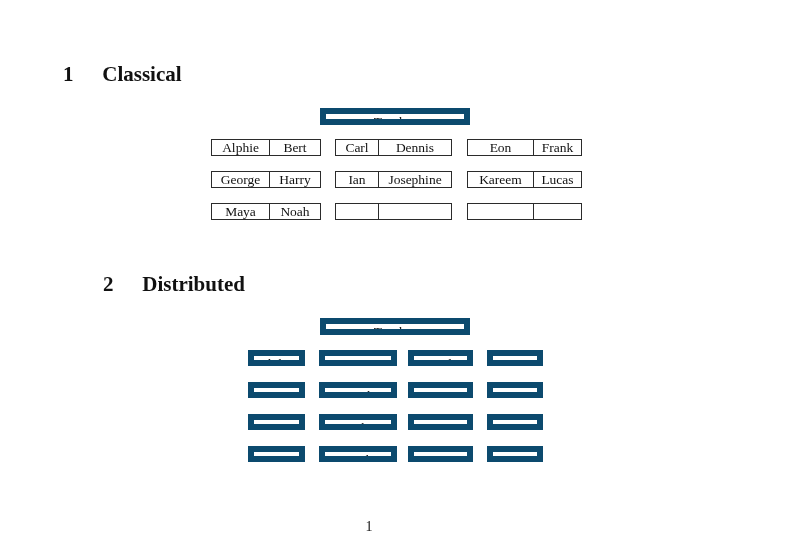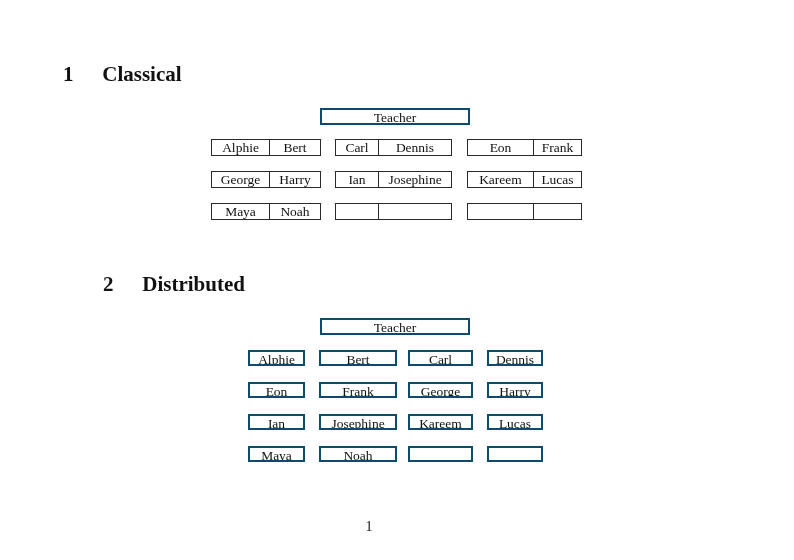--- a/index.html
+++ b/index.html
@@ -29,21 +29,21 @@
     display: inline-block;
     min-width: 12px;
   }
   .sec-title {
     display: inline-block;
     margin-left: 22px;
   }
   .nbox {
     position: absolute;
     box-sizing: border-box;
-    border: 2px solid #0c4a6e;
+    border: 6px solid #0c4a6e;
     background: #ffffff;
     font-size: 13.5px;
     line-height: 15px;
     text-align: center;
     white-space: nowrap;
     overflow: hidden;
   }
   .pairbox {
     position: absolute;
     box-sizing: border-box;

